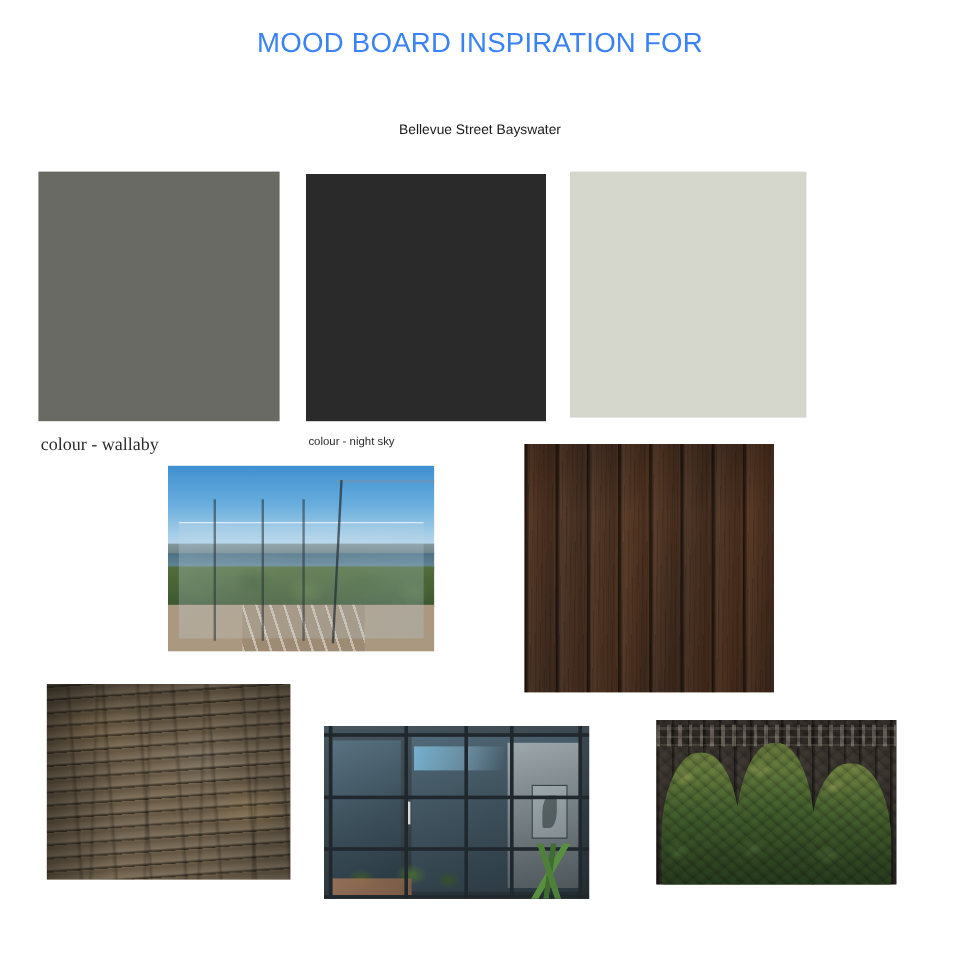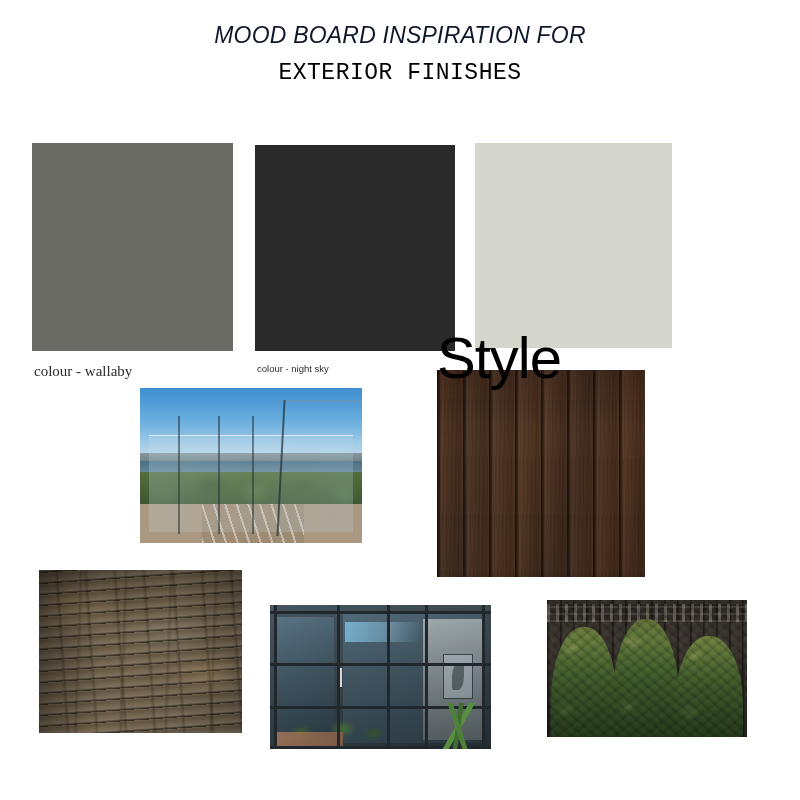--- a/index.html
+++ b/index.html
@@ -26,23 +26,22 @@
   
   .title-main {
     position: absolute;
     left: 0;
     top: 22px;
     width: 800px;
     text-align: center;
     font-family: "Liberation Sans", sans-serif;
     font-size: 23px;
     letter-spacing: 0.2px;
-    color: #0f172a;
+    color: #3b82f6;
     white-space: nowrap;
-    font-style: italic;
   }
   .title-sub {
     position: absolute;
     left: 0;
     top: 60px;
     width: 800px;
     text-align: center;
     font-family: "Liberation Mono", monospace;
     font-size: 23px;
     letter-spacing: 0.5px;
@@ -379,21 +378,21 @@
     position: absolute; inset: 0;
     background: linear-gradient(to bottom, rgba(0,0,0,.20) 0%, rgba(0,0,0,0) 30%, rgba(0,0,0,.28) 100%);
   }
 </style>
 </head>
 <body>
 
 <div class="board">
 
   <div class="title-main">MOOD BOARD INSPIRATION FOR</div>
-  <div class="title-sub">EXTERIOR FINISHES</div>
+  <div class="title-address">Bellevue Street  Bayswater</div>
 
   <div class="swatch" id="swatch-wallaby" style="background:#6a6a65"></div>
   <div class="swatch-label" id="label-wallaby">colour - wallaby</div>
 
   <div class="swatch" id="swatch-nightsky" style="background:#2a2a2a"></div>
   <div class="swatch-label" id="label-nightsky">colour -  night sky</div>
 
   <div class="swatch" id="swatch-stylesage" style="background:#d5d6cc"></div>
 
   <div class="tile" id="tile-glass-balustrade">
@@ -415,21 +414,20 @@
 
   <div class="tile" id="tile-timber-cladding">
     <div class="scene">
       <div class="tc-boards"></div>
       <div class="tc-grain"></div>
       <div class="tc-tone"></div>
       <div class="tc-shade"></div>
     </div>
   </div>
 
-  <div class="style-word">Style</div>
 
   <div class="tile" id="tile-stone-wall">
     <div class="scene">
       <div class="sw-tone"></div>
       <div class="sw-courses"></div>
       <div class="sw-blocks"></div>
       <div class="sw-shade"></div>
     </div>
   </div>
 

